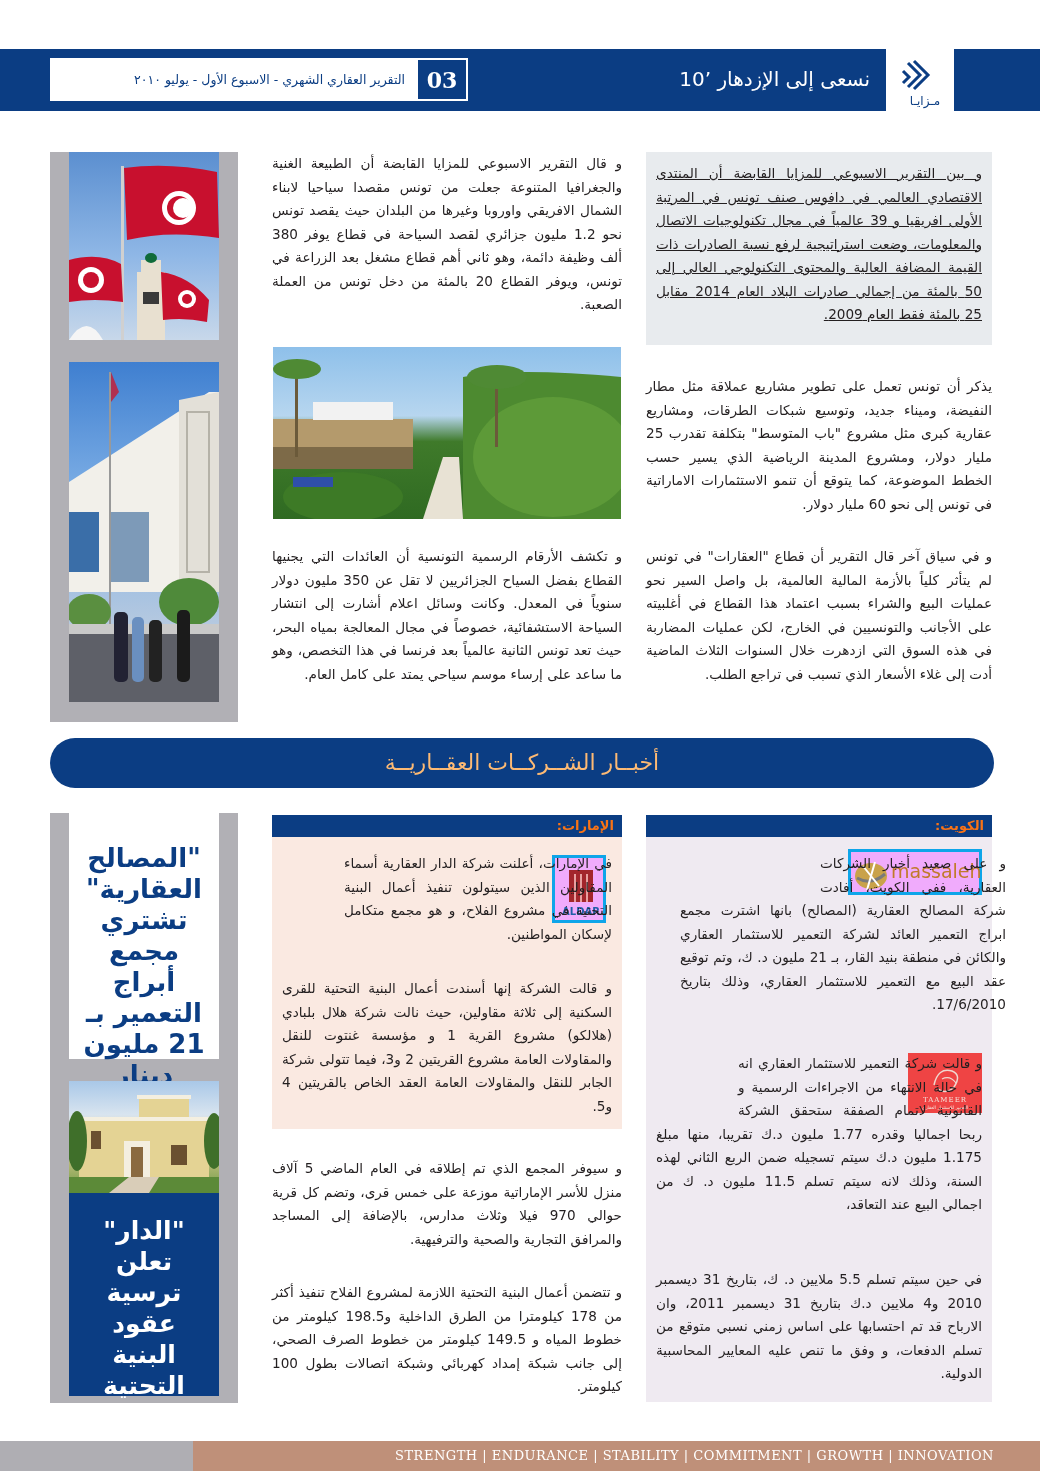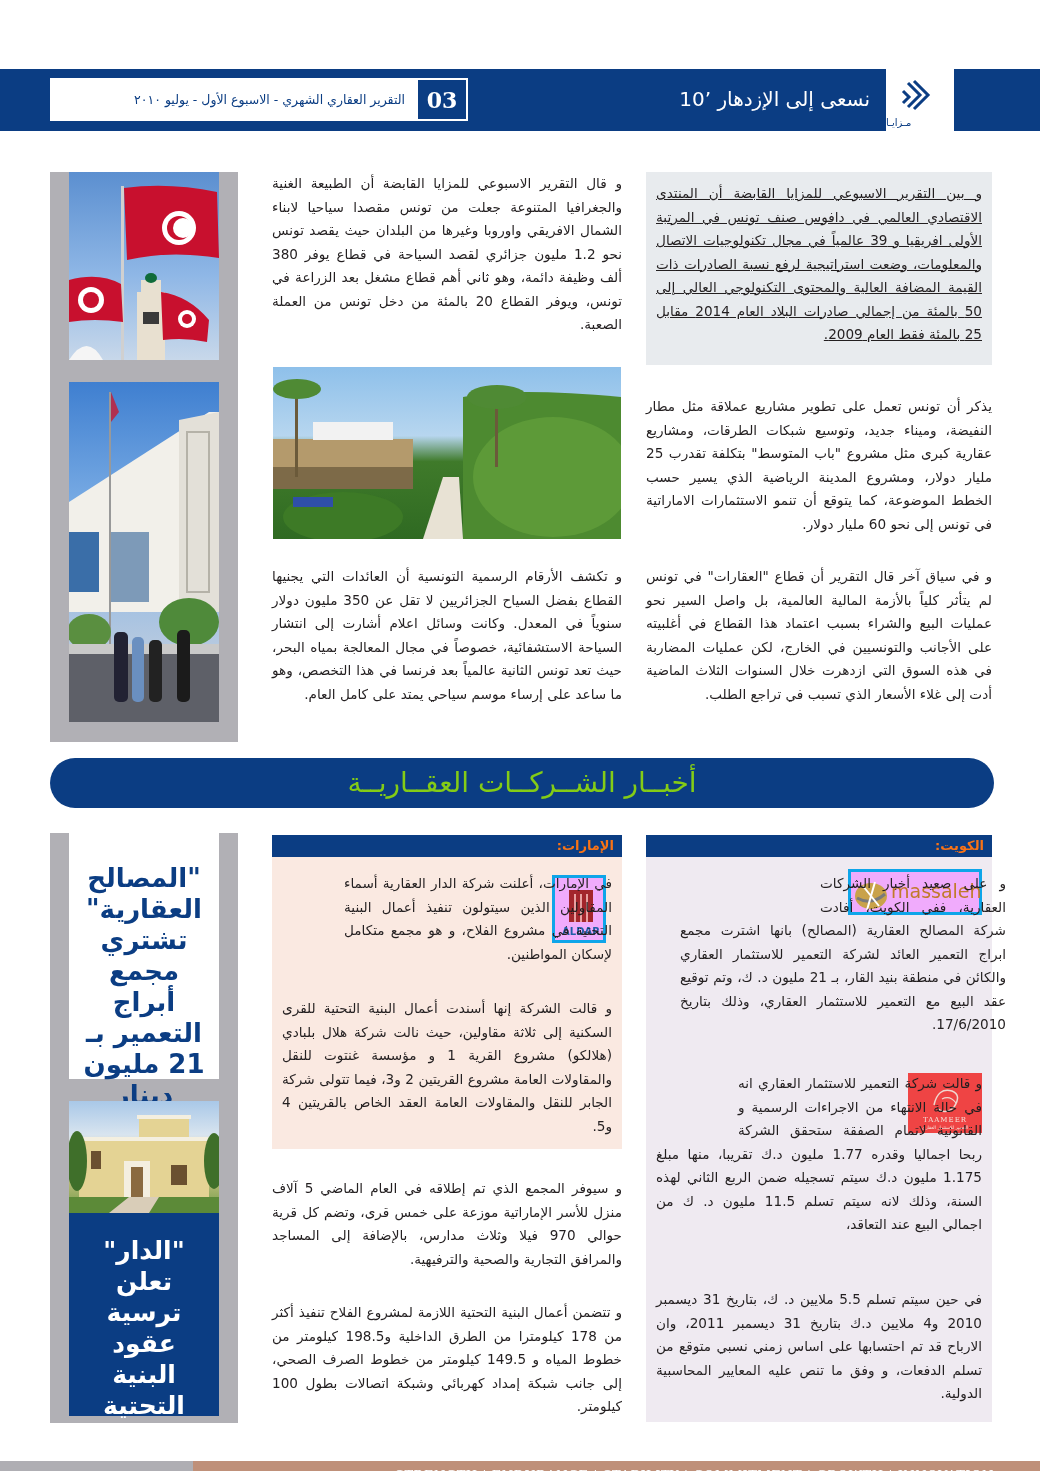--- a/index.html
+++ b/index.html
@@ -1,40 +1,40 @@
 <!DOCTYPE html>
 <html><head>
 <meta charset="utf-8">
 <style>
   * { box-sizing: border-box; margin: 0; padding: 0; }
   html, body { width: 1040px; height: 1471px; background: #ffffff; overflow: hidden; }
   body { position: relative; font-family: "DejaVu Sans", sans-serif; color: #231f20; }
 
-  .abs { position: absolute; margin-top: 20px; }
+  .abs { position: absolute; }
 
   
   .hdr-band { left: 0; top: 49px; width: 1040px; height: 62px; background: #0b3d83; }
   .hdr-box { left: 50px; top: 58px; width: 418px; height: 43px; background: #ffffff; border: 1px solid #ffffff; }
   .hdr-sub { position: absolute; right: 62px; top: 0; height: 41px; line-height: 41px; font-size: 12.5px; color: #0b3d83; direction: rtl; white-space: nowrap; }
   .hdr-num { position: absolute; right: 0; top: 0; width: 50px; height: 41px; background: #0b3d83; color: #fff; font-family: "DejaVu Serif", serif; font-weight: bold; font-size: 22px; line-height: 41px; text-align: center; border: 1px solid #fff; }
   .hdr-slogan { right: 170px; top: 49px; height: 62px; line-height: 60px; color: #ffffff; font-size: 20px; direction: rtl; white-space: nowrap; }
   .logo-box { left: 886px; top: 49px; width: 62px; height: 62px; background: #ffffff; }
   .logo-mark { position: absolute; left: 14px; top: 10px; }
-  .logo-text { position: absolute; left: 0; width: 62px; bottom: 3px; text-align: left; font-size: 10px; color: #0b3d83; direction: rtl; }
+  .logo-text { position: absolute; left: 8px; width: 62px; bottom: 3px; text-align: center; font-size: 12px; color: #0b3d83; direction: rtl; }
   .hdr-sep { left: 948px; top: 49px; width: 6px; height: 62px; background: #ffffff; }
 
   
   .para { direction: rtl; text-align: justify; text-align-last: right; font-size: 13.6px; line-height: 23.5px; color: #231f20; }
 
   .sidebar-gray { background: #b1b0b5; }
   .photo { overflow: hidden; }
 
   
   .banner { left: 50px; top: 738px; width: 944px; height: 50px; background: #0b3d83; border-radius: 25px; }
-  .banner-title { position: absolute; left: 0; right: 0; top: 0; line-height: 50px; text-align: center; color: #84cc16; font-size: 28px; letter-spacing: 2px; direction: rtl; }
+  .banner-title { position: absolute; left: 0; right: 0; top: 0; line-height: 50px; text-align: center; color: #fdba74; font-size: 22px; letter-spacing: 2px; direction: rtl; }
 
   .sec-hdr { height: 22px; background: #0b3d83; color: #f97316; font-weight: bold; font-size: 13px; line-height: 22px; padding-right: 8px; direction: rtl; text-align: right; }
 
   .panel-kuwait { background: #efeaf1; }
   .panel-uae { background: #fae9e1; }
 
   .logo-frame { background: #f0abfc; border: 3px solid #0ea5e9; text-decoration: underline; }
 
   .pull-box { background: #ffffff; }
   .pull-text { direction: rtl; text-align: center; color: #0b3d83; font-weight: bold; font-size: 26px; line-height: 31px; }

